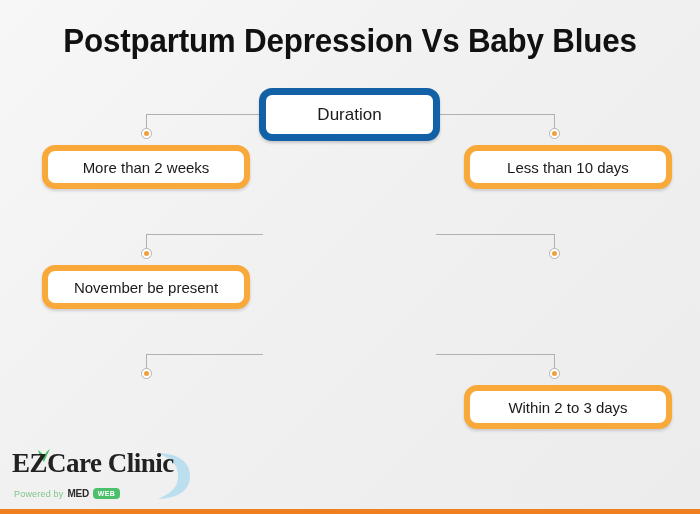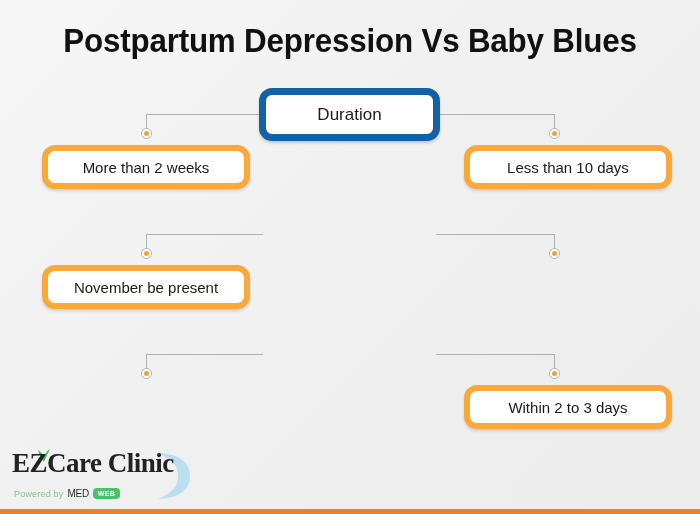--- a/index.html
+++ b/index.html
@@ -173,21 +173,21 @@
     gap: 4px;
     white-space: nowrap;
   }
   .logo-powered {
     font-size: 9px;
     color: #7ec58a;
     letter-spacing: 0.2px;
   }
   .logo-med {
     font-size: 10px;
-    font-weight: normal;
+    font-weight: bold;
     color: #2b2b2b;
     letter-spacing: -0.3px;
   }
   .logo-web {
     display: inline-block;
     background: #4cbf6a;
     color: #ffffff;
     font-size: 7px;
     font-weight: bold;
     border-radius: 4px;

